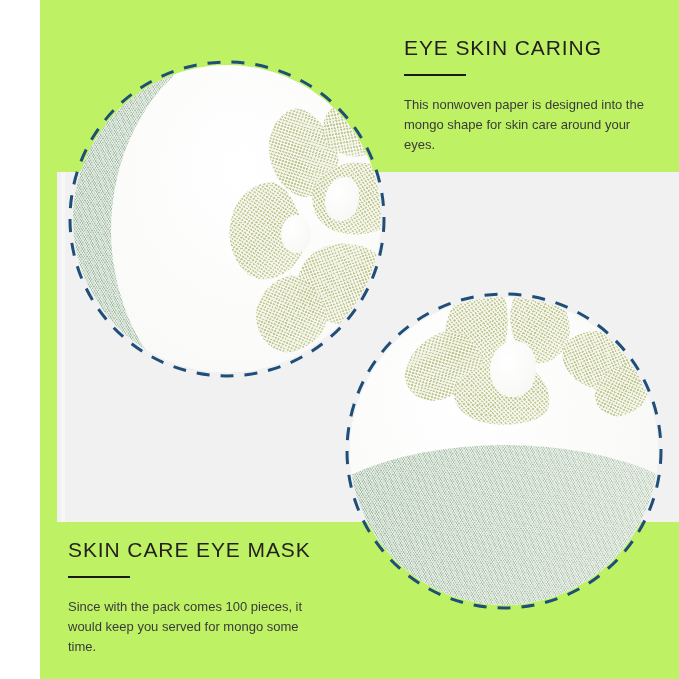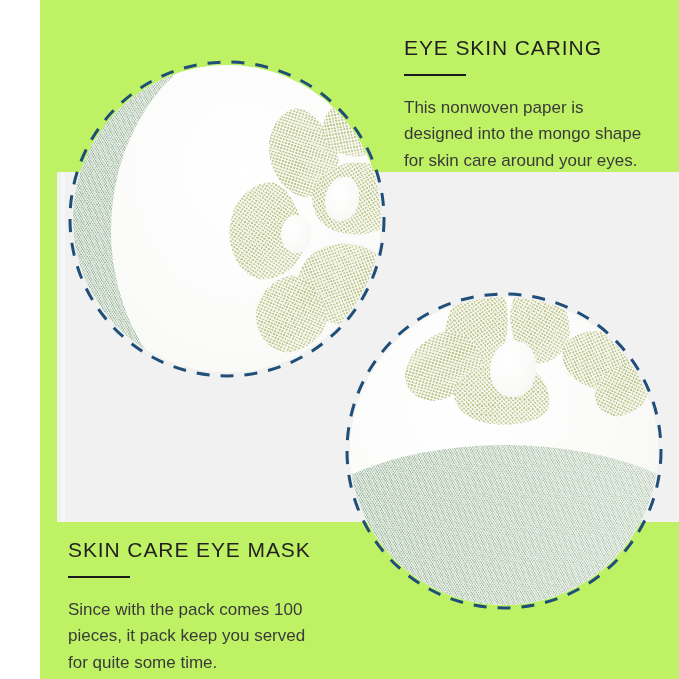--- a/index.html
+++ b/index.html
@@ -138,21 +138,21 @@
     white-space: nowrap;
   }
   .rule {
     width: 62px;
     height: 2px;
     background: #1a1a1a;
     margin-top: 15px;
   }
   .body-copy {
     margin-top: 19px;
-    font-size: 17px;
+    font-size: 13px;
     line-height: 1.55;
     color: #3a3a3a;
     max-width: 252px;
   }
 
   #text-top-right {
     left: 364px;
     top: 36px;
   }
   #text-bottom-left {
@@ -216,16 +216,16 @@
 
   <div class="text-block" id="text-top-right">
     <div class="heading">EYE SKIN CARING</div>
     <div class="rule"></div>
     <div class="body-copy">This nonwoven paper is designed into the mongo shape for skin care around your eyes.</div>
   </div>
 
   <div class="text-block" id="text-bottom-left">
     <div class="heading">SKIN CARE EYE MASK</div>
     <div class="rule"></div>
-    <div class="body-copy">Since with the pack comes 100 pieces, it pack keep you served for quite some time.</div>
+    <div class="body-copy">Since with the pack comes 100 pieces, it would keep you served for mongo some time.</div>
   </div>
 
 </div>
 
 </body></html>

